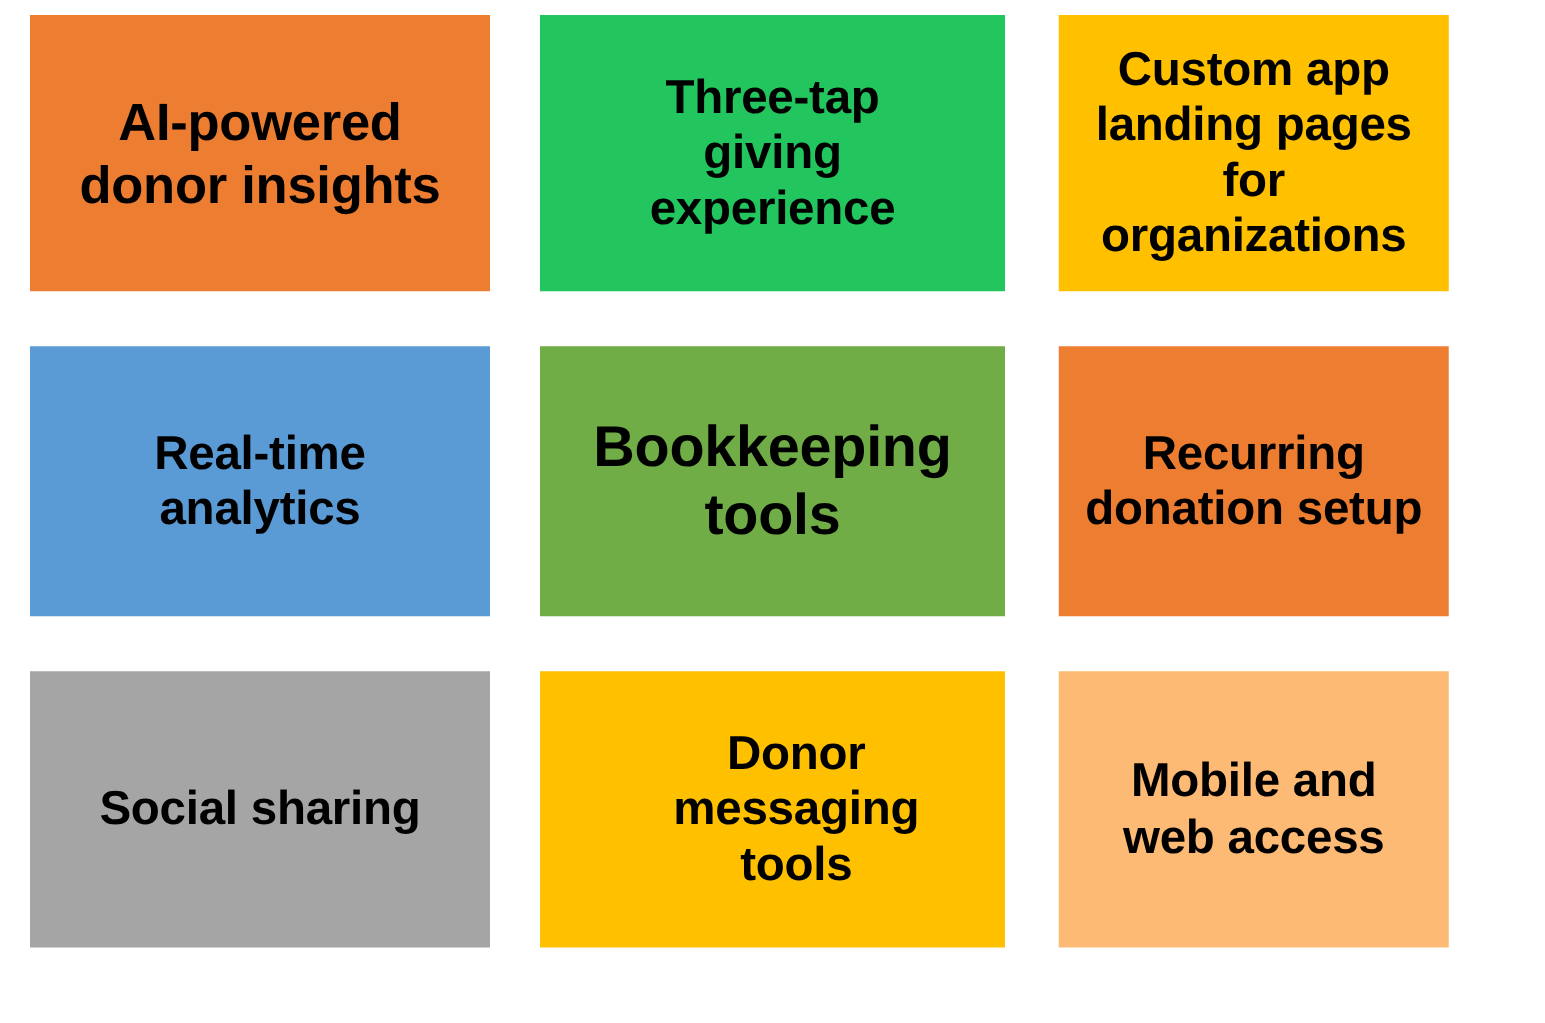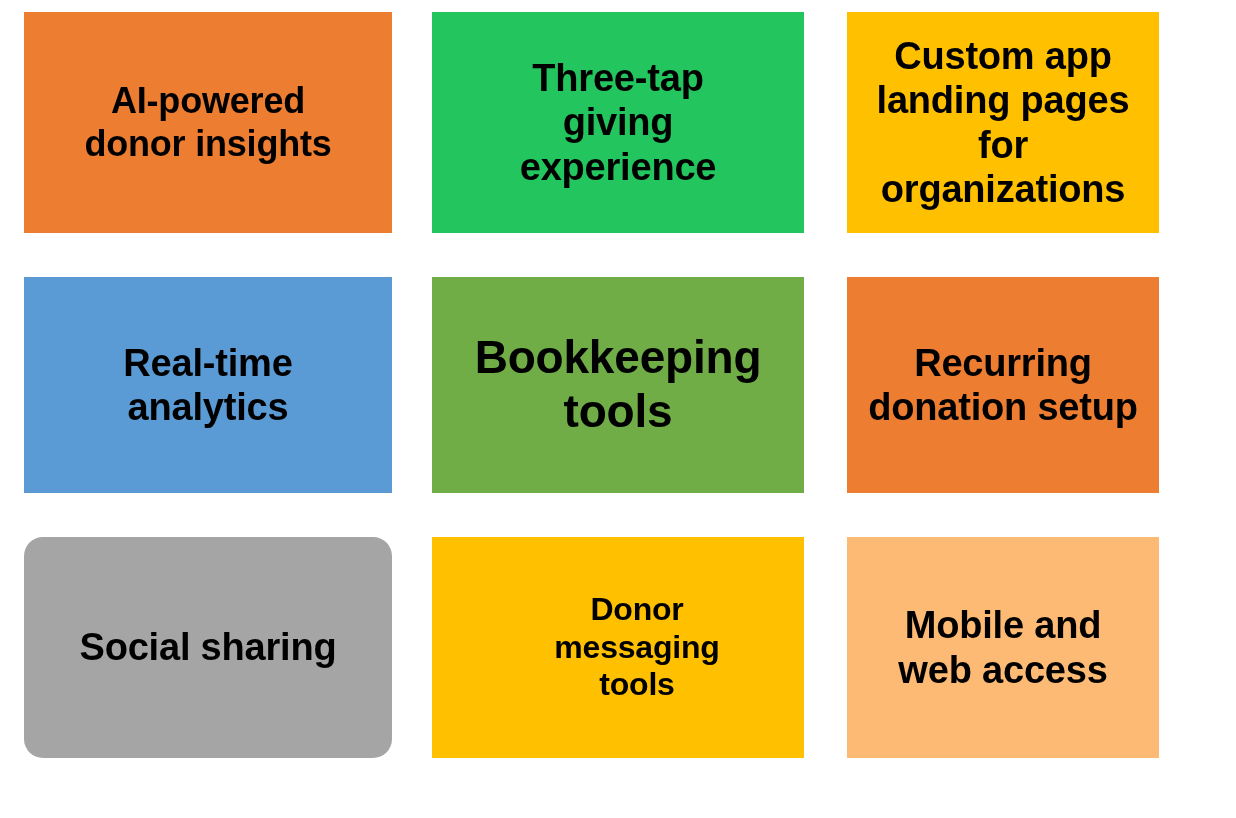--- a/index.html
+++ b/index.html
@@ -56,21 +56,21 @@
   .row-0 { top: 12px;  height: 221px; }
   .row-1 { top: 277px; height: 216px; }
   .row-2 { top: 537px; height: 221px; }
 </style>
 </head>
 <body style="background-color: rgb(255, 255, 255);">
 
 <div id="feature-grid">
 
   <div class="grid-cell col-0 row-0" style="background-color: rgb(237, 125, 49);">
-    <span class="cell-label" style="font-size: 36px;">AI-powered
+    <span class="cell-label" style="font-size: 42px;">AI-powered
 donor insights</span>
   </div>
 
   <div class="grid-cell col-1 row-0" style="background-color: #22c55e;">
     <span class="cell-label" style="font-size: 38px;">Three-tap
 giving
 experience</span>
   </div>
 
   <div class="grid-cell col-2 row-0" style="background-color: rgb(255, 192, 0);">
@@ -88,26 +88,26 @@
   <div class="grid-cell col-1 row-1" style="background-color: rgb(112, 173, 71);">
     <span class="cell-label" style="font-size: 46px;">Bookkeeping
 tools</span>
   </div>
 
   <div class="grid-cell col-2 row-1" style="background-color: rgb(237, 125, 49);">
     <span class="cell-label" style="font-size: 38px;">Recurring
 donation setup</span>
   </div>
 
-  <div class="grid-cell col-0 row-2" style="background-color: rgb(165, 165, 165); border-radius: 19px;">
+  <div class="grid-cell col-0 row-2" style="background-color: rgb(165, 165, 165);">
     <span class="cell-label" style="font-size: 38px;">Social sharing</span>
   </div>
 
   <div class="grid-cell col-1 row-2" style="background-color: rgb(255, 192, 0);">
-    <span class="cell-label" style="font-size: 32px; padding-left: 44px;">Donor
+    <span class="cell-label" style="font-size: 38px; padding-left: 44px;">Donor
 messaging
 tools</span>
   </div>
 
   <div class="grid-cell col-2 row-2" style="background-color: #fdba74;">
     <span class="cell-label" style="font-size: 38px;">Mobile and
 web access</span>
   </div>
 
 </div>

